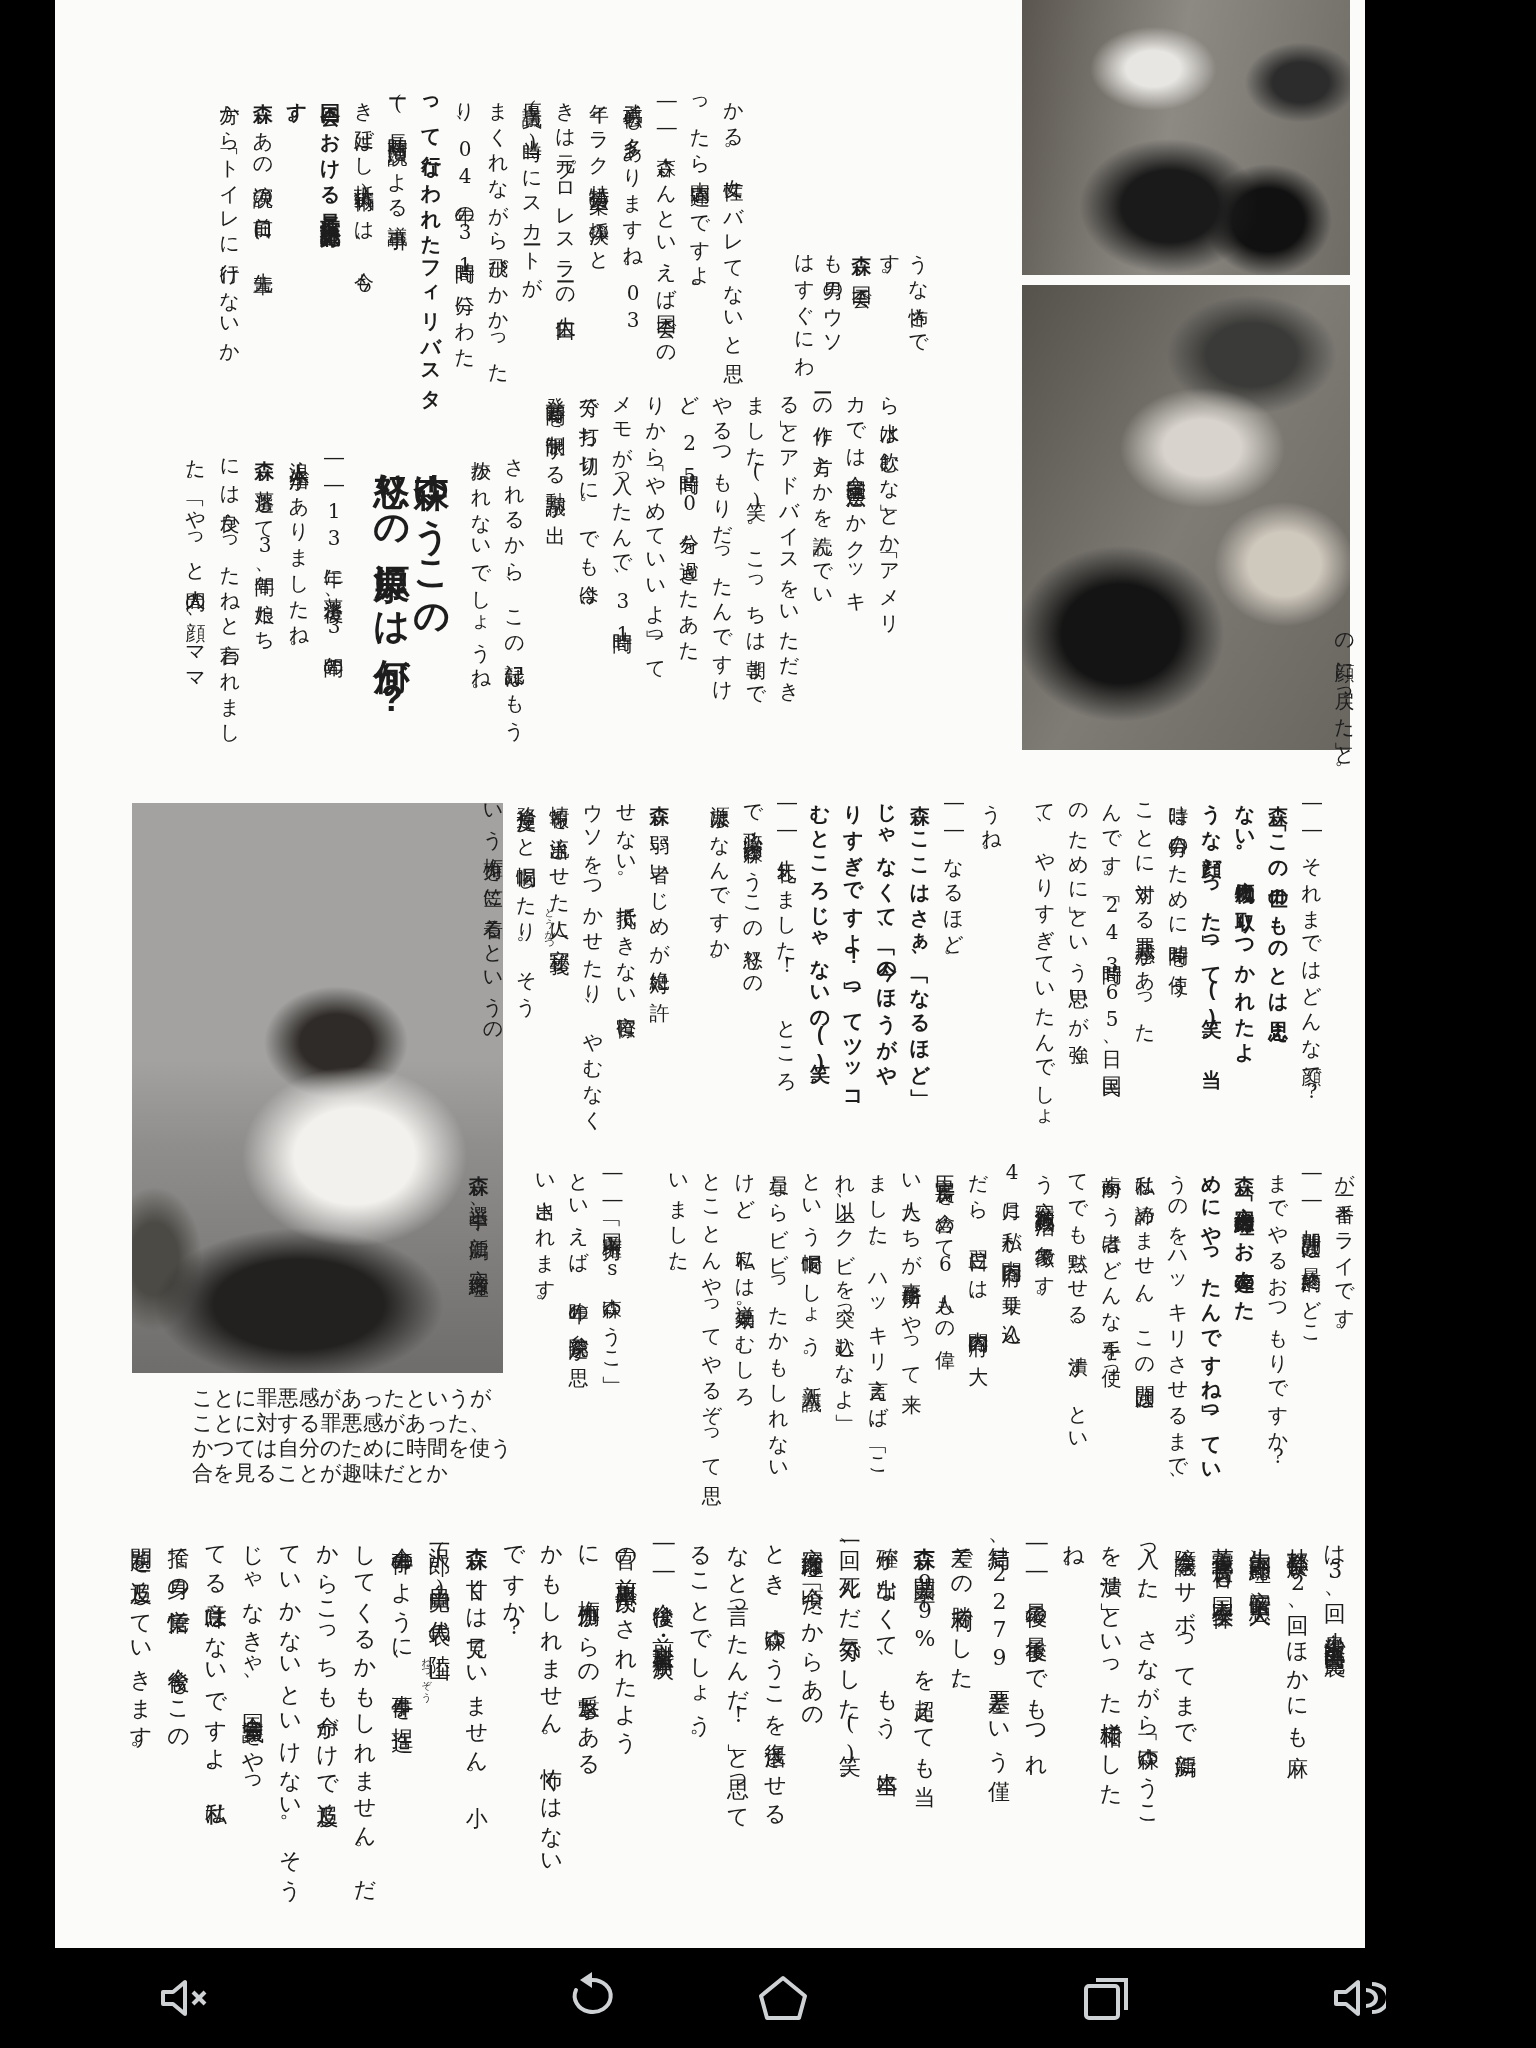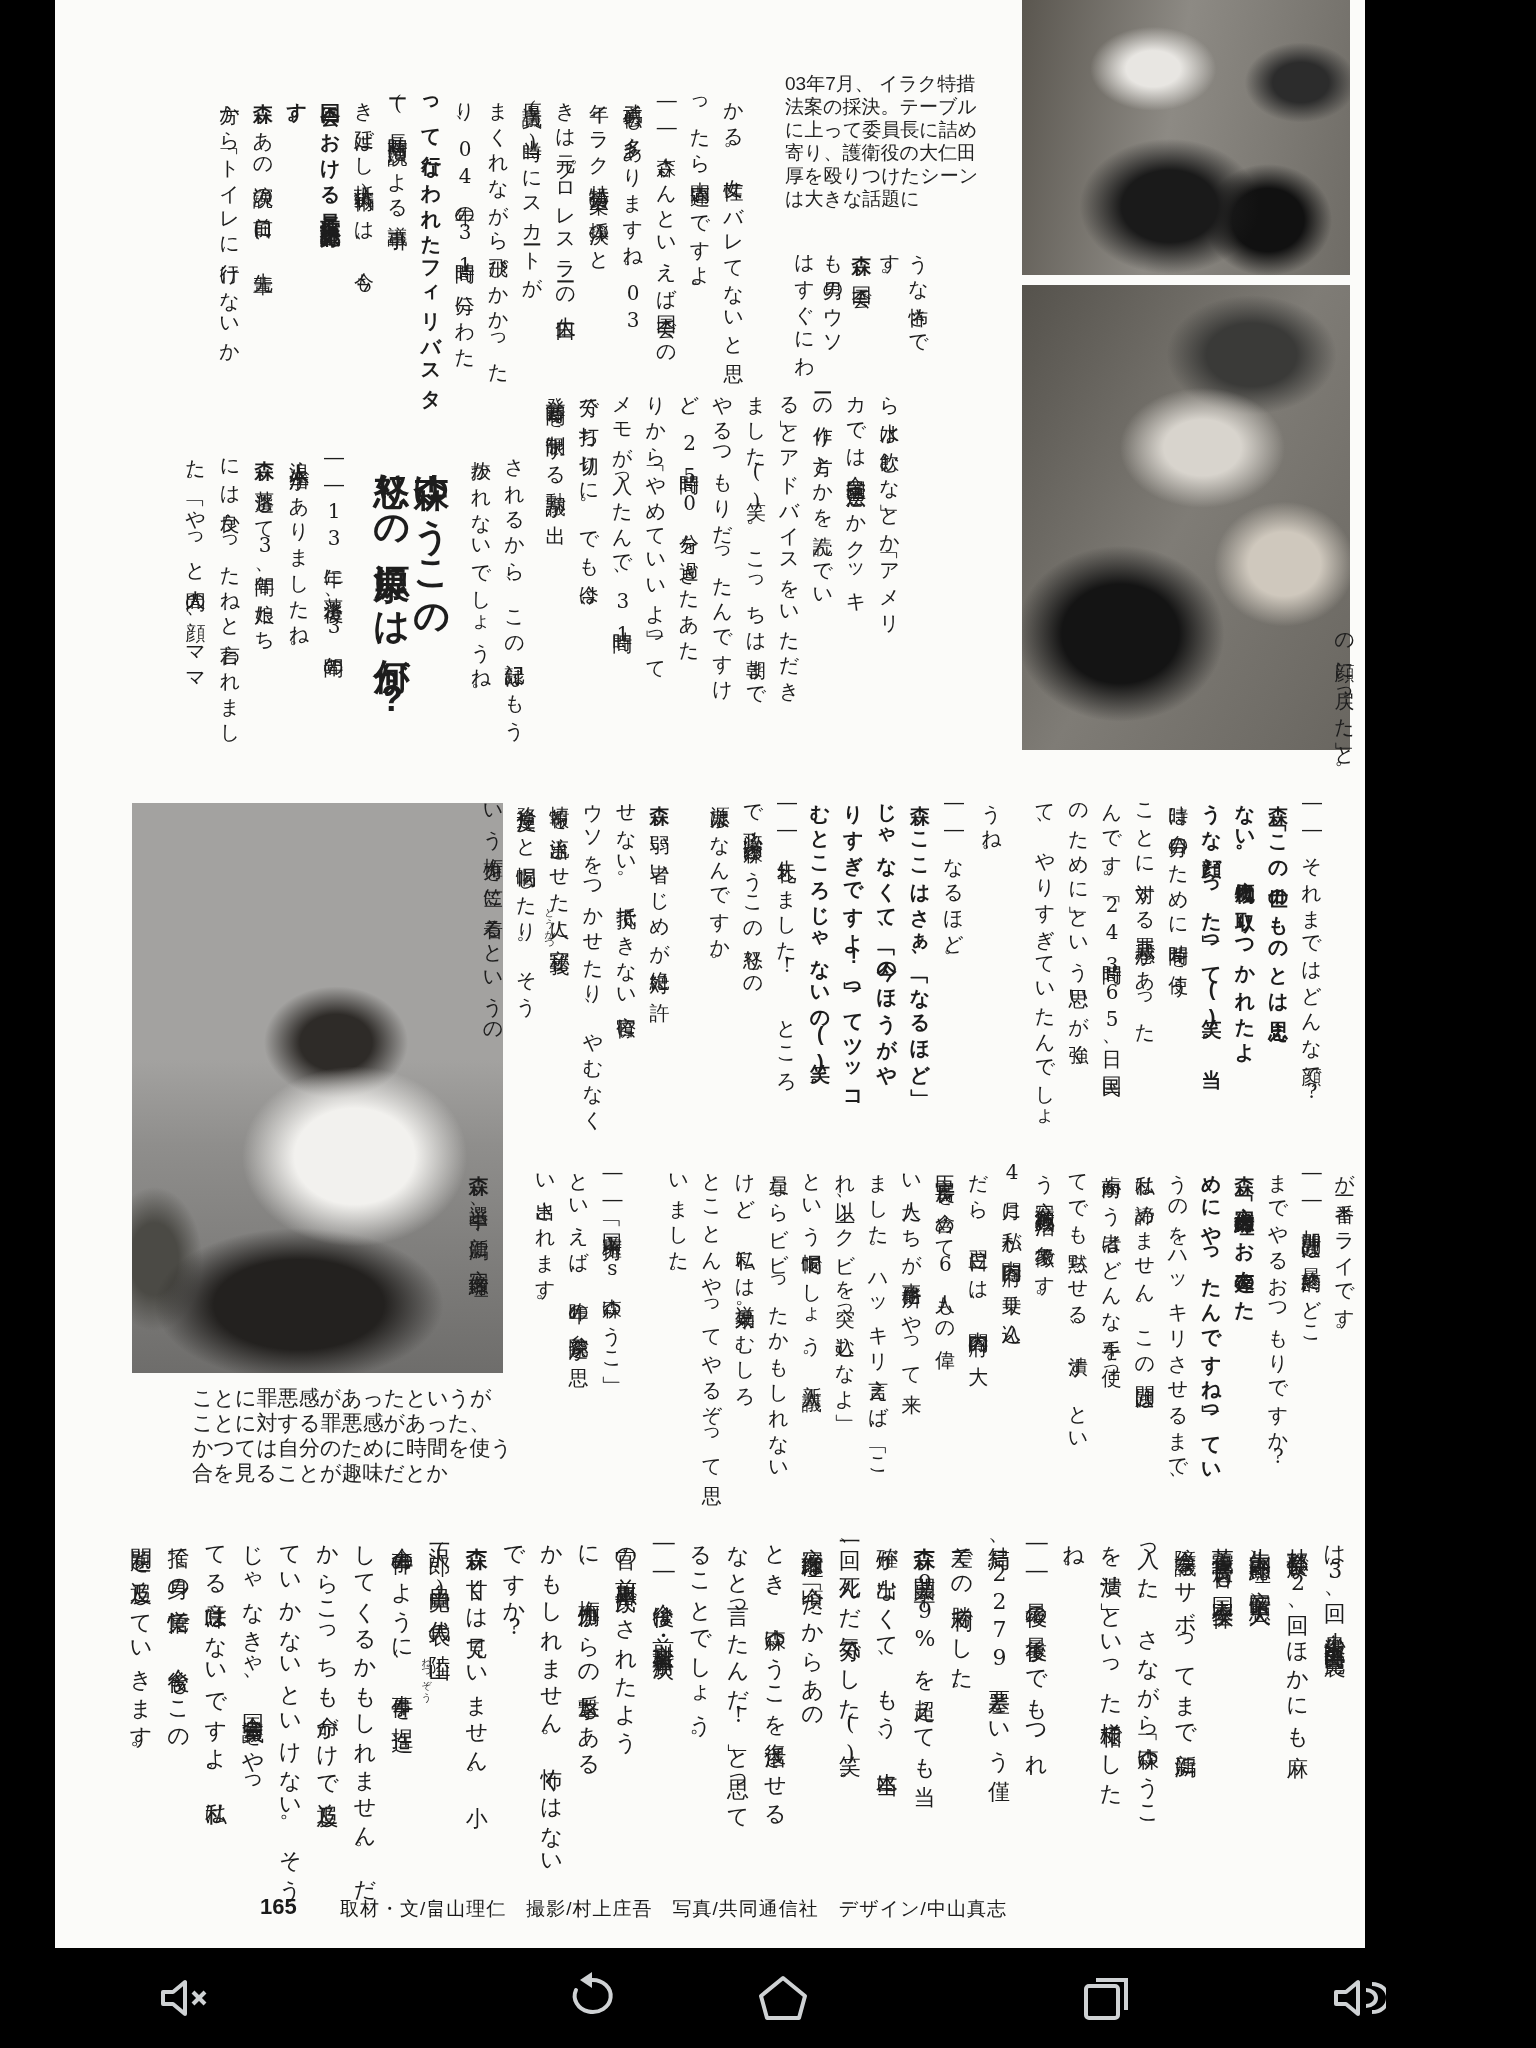--- a/index.html
+++ b/index.html
@@ -42,28 +42,20 @@
 </style>
 </head>
 <body>
 
 <div id="screen">
   <div id="paper">
     <div class="photo" id="photo1"></div>
     <div class="photo" id="photo2"></div>
     <div class="photo" id="photo3"></div>
 
-    <div class="hcap" id="cap1" style="left:730px;top:72px;font-size:19px;line-height:23px;">
-        <div>03年7月、 イラク特措</div>
-        <div>法案の採決。テーブル</div>
-        <div>に上って委員長に詰め</div>
-        <div>寄り、護衛役の大仁田</div>
-        <div>厚を殴りつけたシーン</div>
-        <div>は大きな話題に</div>
-      </div>
     <div class="hcap" id="cap2" style="left:137px;top:1385px;font-size:21px;line-height:25px;">
         <div>ことに罪悪感があったというが</div>
         <div>ことに対する罪悪感があった、</div>
         <div>かつては自分のために時間を使う</div>
         <div>合を見ることが趣味だとか</div>
       </div>
 
     <div id="bands">
         <div class="vcol" style="left: 854px; top: 240px; font-size: 20px; letter-spacing: 3px;">うな怖さで</div>
         <div class="vcol" style="left: 825.5px; top: 240px; font-size: 20px; letter-spacing: 3px;">す。</div>
@@ -186,24 +178,20 @@
         <div class="furi" style="left: 364.1px; top: 1651px;">ねつぞう</div>
         <div class="vcol" style="left: 298.9px; top: 1530px; font-size: 22px; letter-spacing: 3px;">してくるかもしれません。だ</div>
         <div class="vcol" style="left: 261.6px; top: 1530px; font-size: 22px; letter-spacing: 3px;">からこっちも命がけで追及し</div>
         <div class="vcol" style="left: 224.3px; top: 1530px; font-size: 22px; letter-spacing: 3px;">ていかないといけない。そう</div>
         <div class="vcol" style="left: 187px; top: 1530px; font-size: 22px; letter-spacing: 3px;">じゃなきゃ、国会議員をやっ</div>
         <div class="vcol" style="left: 149.7px; top: 1530px; font-size: 22px; letter-spacing: 3px;">てる意味はないですよ。私は</div>
         <div class="vcol" style="left: 112.4px; top: 1530px; font-size: 22px; letter-spacing: 3px;">捨て身の覚悟で、今後もこの</div>
         <div class="vcol" style="left: 75.1px; top: 1530px; font-size: 22px; letter-spacing: 3px;">問題を追及していきます。</div>
       </div>
 
-    <div id="credits">
-      <span id="pageNum">165</span>
-      <span id="creditLine">取材・文/畠山理仁　撮影/村上庄吾　写真/共同通信社　デザイン/中山真志</span>
-    </div>
   </div>
 
   <div id="navbar">
     <div class="navicon" style="left:155px">
       <svg viewBox="0 0 56 56">
           <polygon points="8,22 18,22 30,12 30,44 18,34 8,34" stroke-linejoin="round"></polygon>
           <line x1="38" y1="22" x2="50" y2="34"></line>
           <line x1="50" y1="22" x2="38" y2="34"></line>
         </svg>
     </div>

